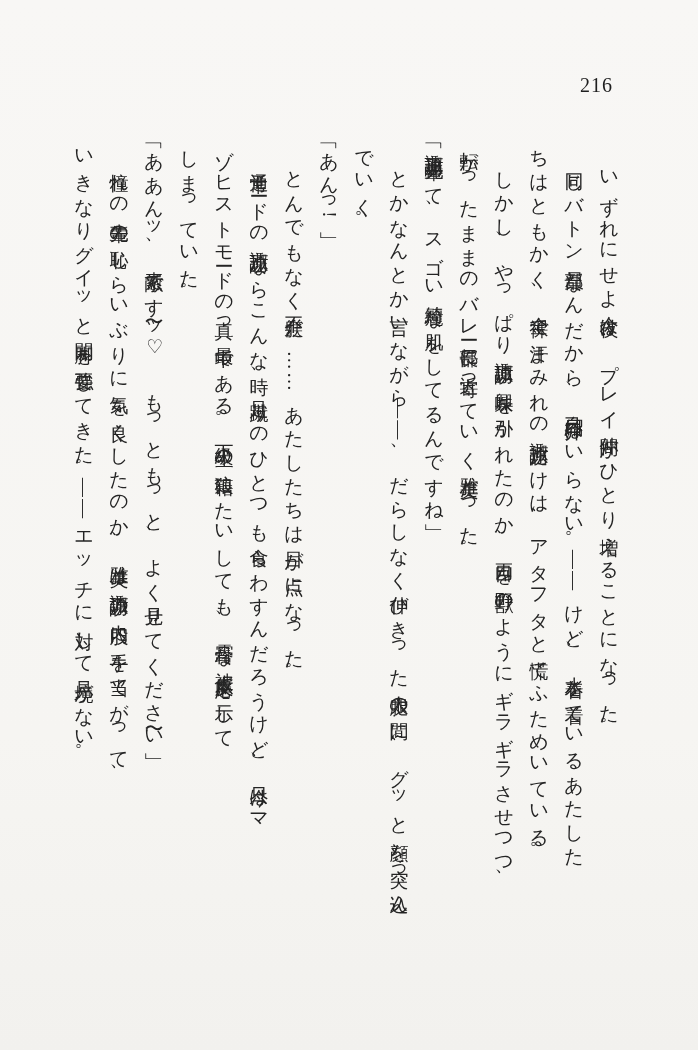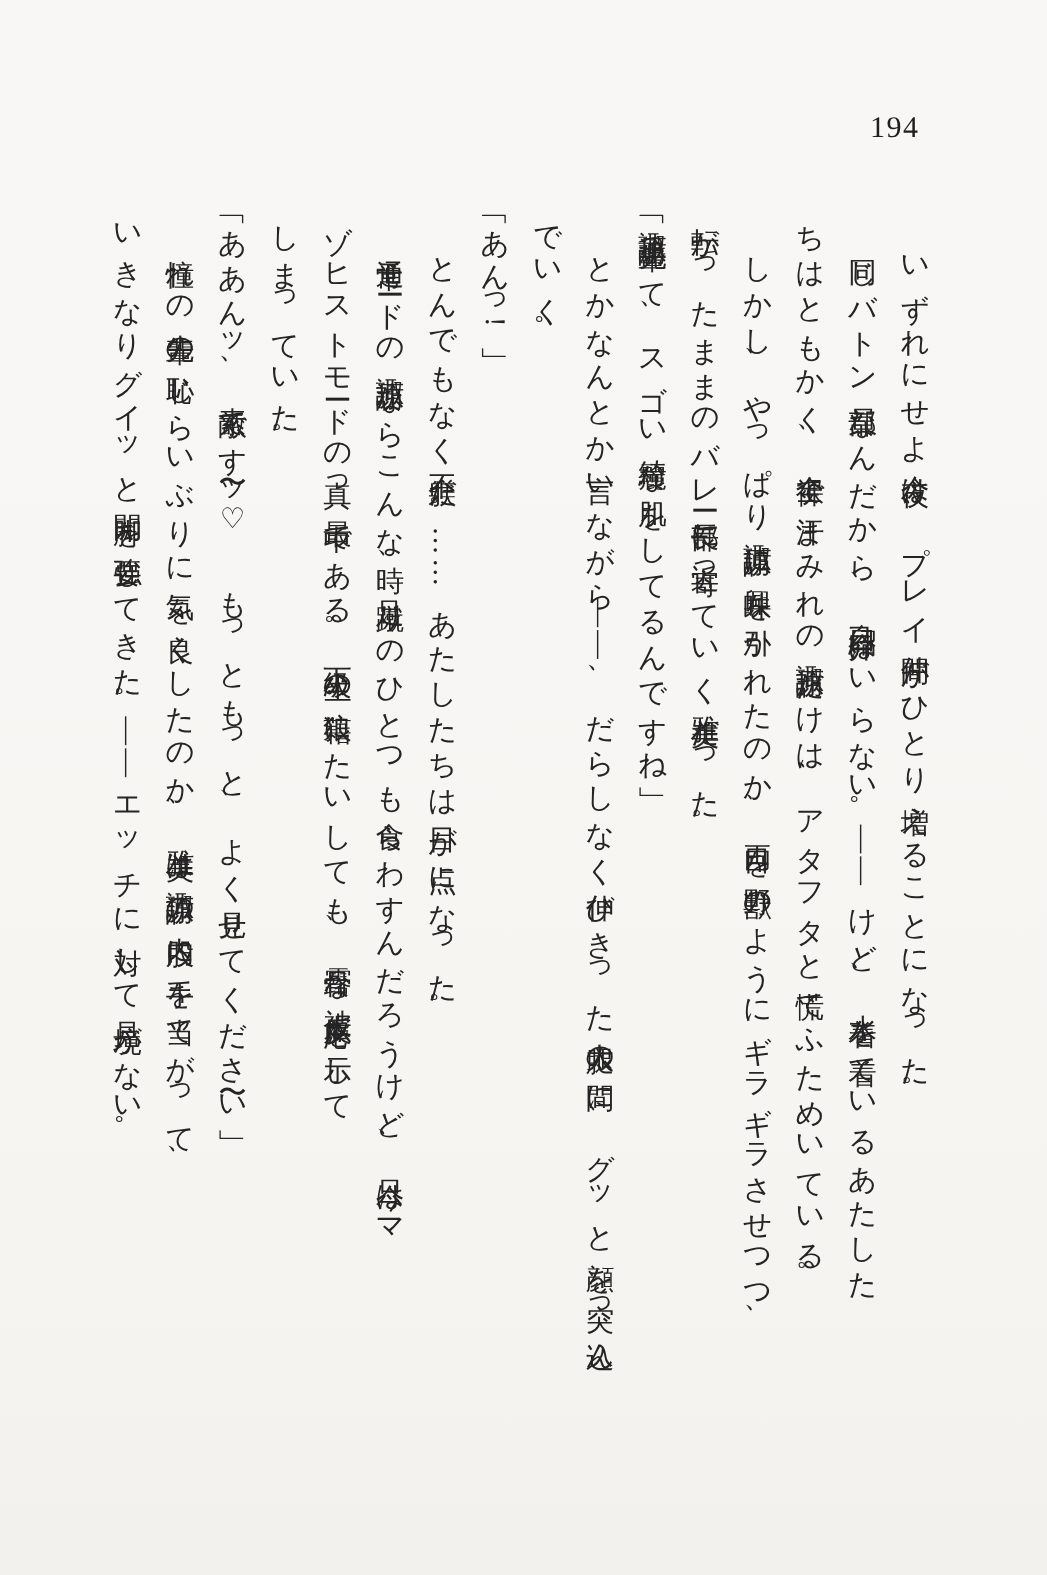--- a/index.html
+++ b/index.html
@@ -42,21 +42,21 @@
     color: #242424;
   }
   .line.indent {
     text-indent: 21.2px;        
   }
 </style>
 </head>
 <body>
 
 <div class="page">
-  <div class="page-number">194</div>
+  <div class="page-number">216</div>
 
   <div class="text-block" id="text-block">
       <p class="line indent">いずれにせよ今夜は、プレイ仲間がひとり増えることになった。</p>
       <p class="line indent">同じバトン部員なんだから、自己紹介はいらない。――けど、水着を着ているあたした</p>
       <p class="line">ちはともかく、全裸で汗まみれの諏訪原だけは、アタフタと慌てふためいている。</p>
       <p class="line indent">しかし、やっぱり諏訪原に興味を引かれたのか、両目を野獣のようにギラギラさせつつ、</p>
       <p class="line">転がったままのバレー部長に近寄っていく雅美だった。</p>
       <p class="line">「諏訪原先輩って、スゴい綺麗な肌をしてるんですね」</p>
       <p class="line indent">とかなんとか言いながら――、だらしなく伸びきった太腿の間に、グッと顔を突っ込ん</p>
       <p class="line">でいく。</p>

